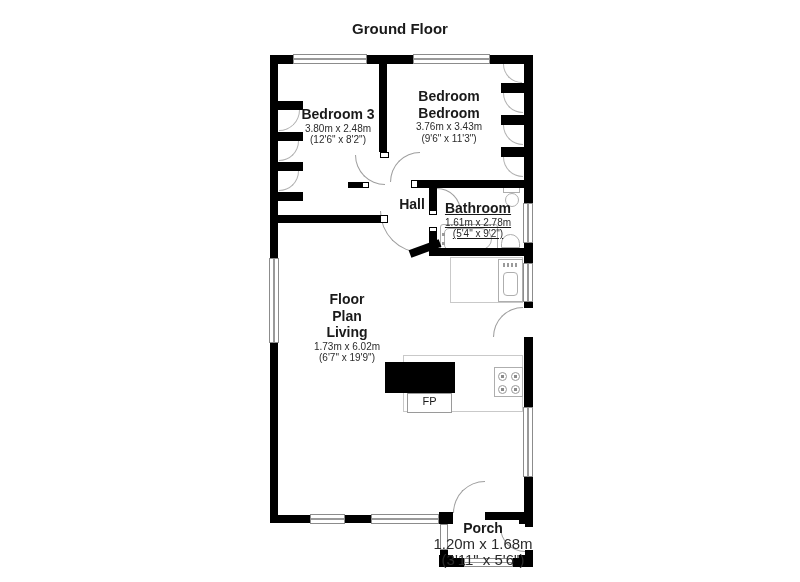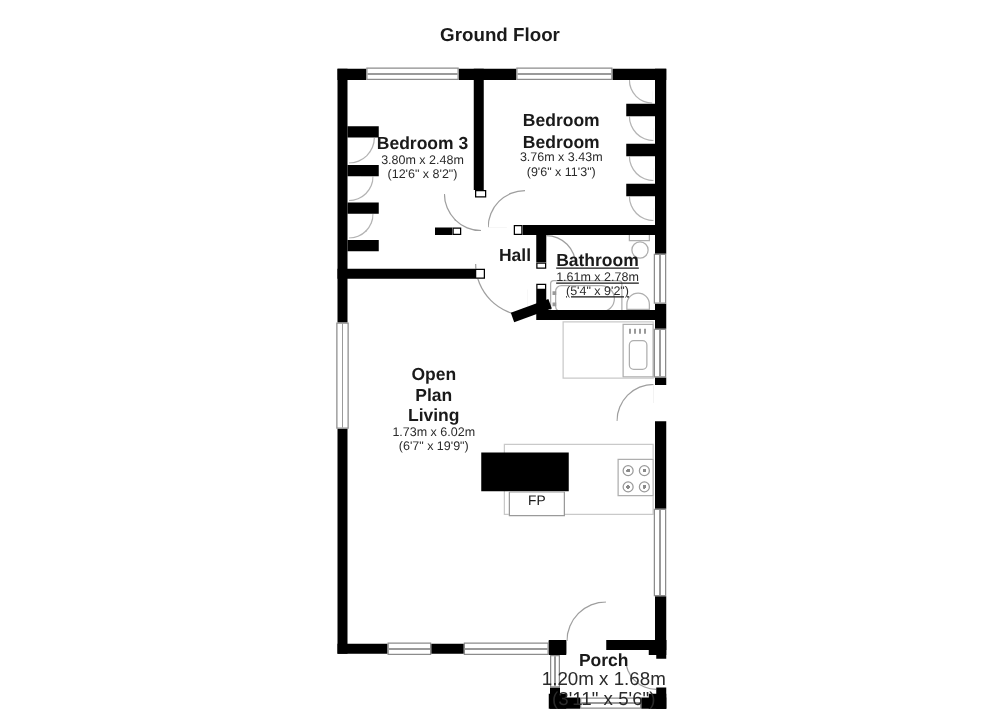--- a/index.html
+++ b/index.html
@@ -150,21 +150,21 @@
 
   <div class="lbl rname" style="left:412px;top:196px;">Hall</div>
 
   <div class="lbl" style="left:478px;top:200px;text-decoration:underline;">
     <div class="rname">Bathroom</div>
     <div class="rdim">1.61m x 2.78m</div>
     <div class="rdim">(5'4" x 9'2")</div>
   </div>
 
   <div class="lbl" style="left:347px;top:291px;">
-    <div class="rname">Open</div>
+    <div class="rname">Floor</div>
     <div class="rname">Plan</div>
     <div class="rname">Living</div>
     <div class="rdim">1.73m x 6.02m</div>
     <div class="rdim">(6'7" x 19'9")</div>
   </div>
 
   <div class="lbl" style="left:483px;top:521px;">
     <div class="rname" style="line-height:1.05;">Porch</div>
     <div class="rdim-s">1.20m x 1.68m</div>
     <div class="rdim-s">(3'11" x 5'6")</div>

